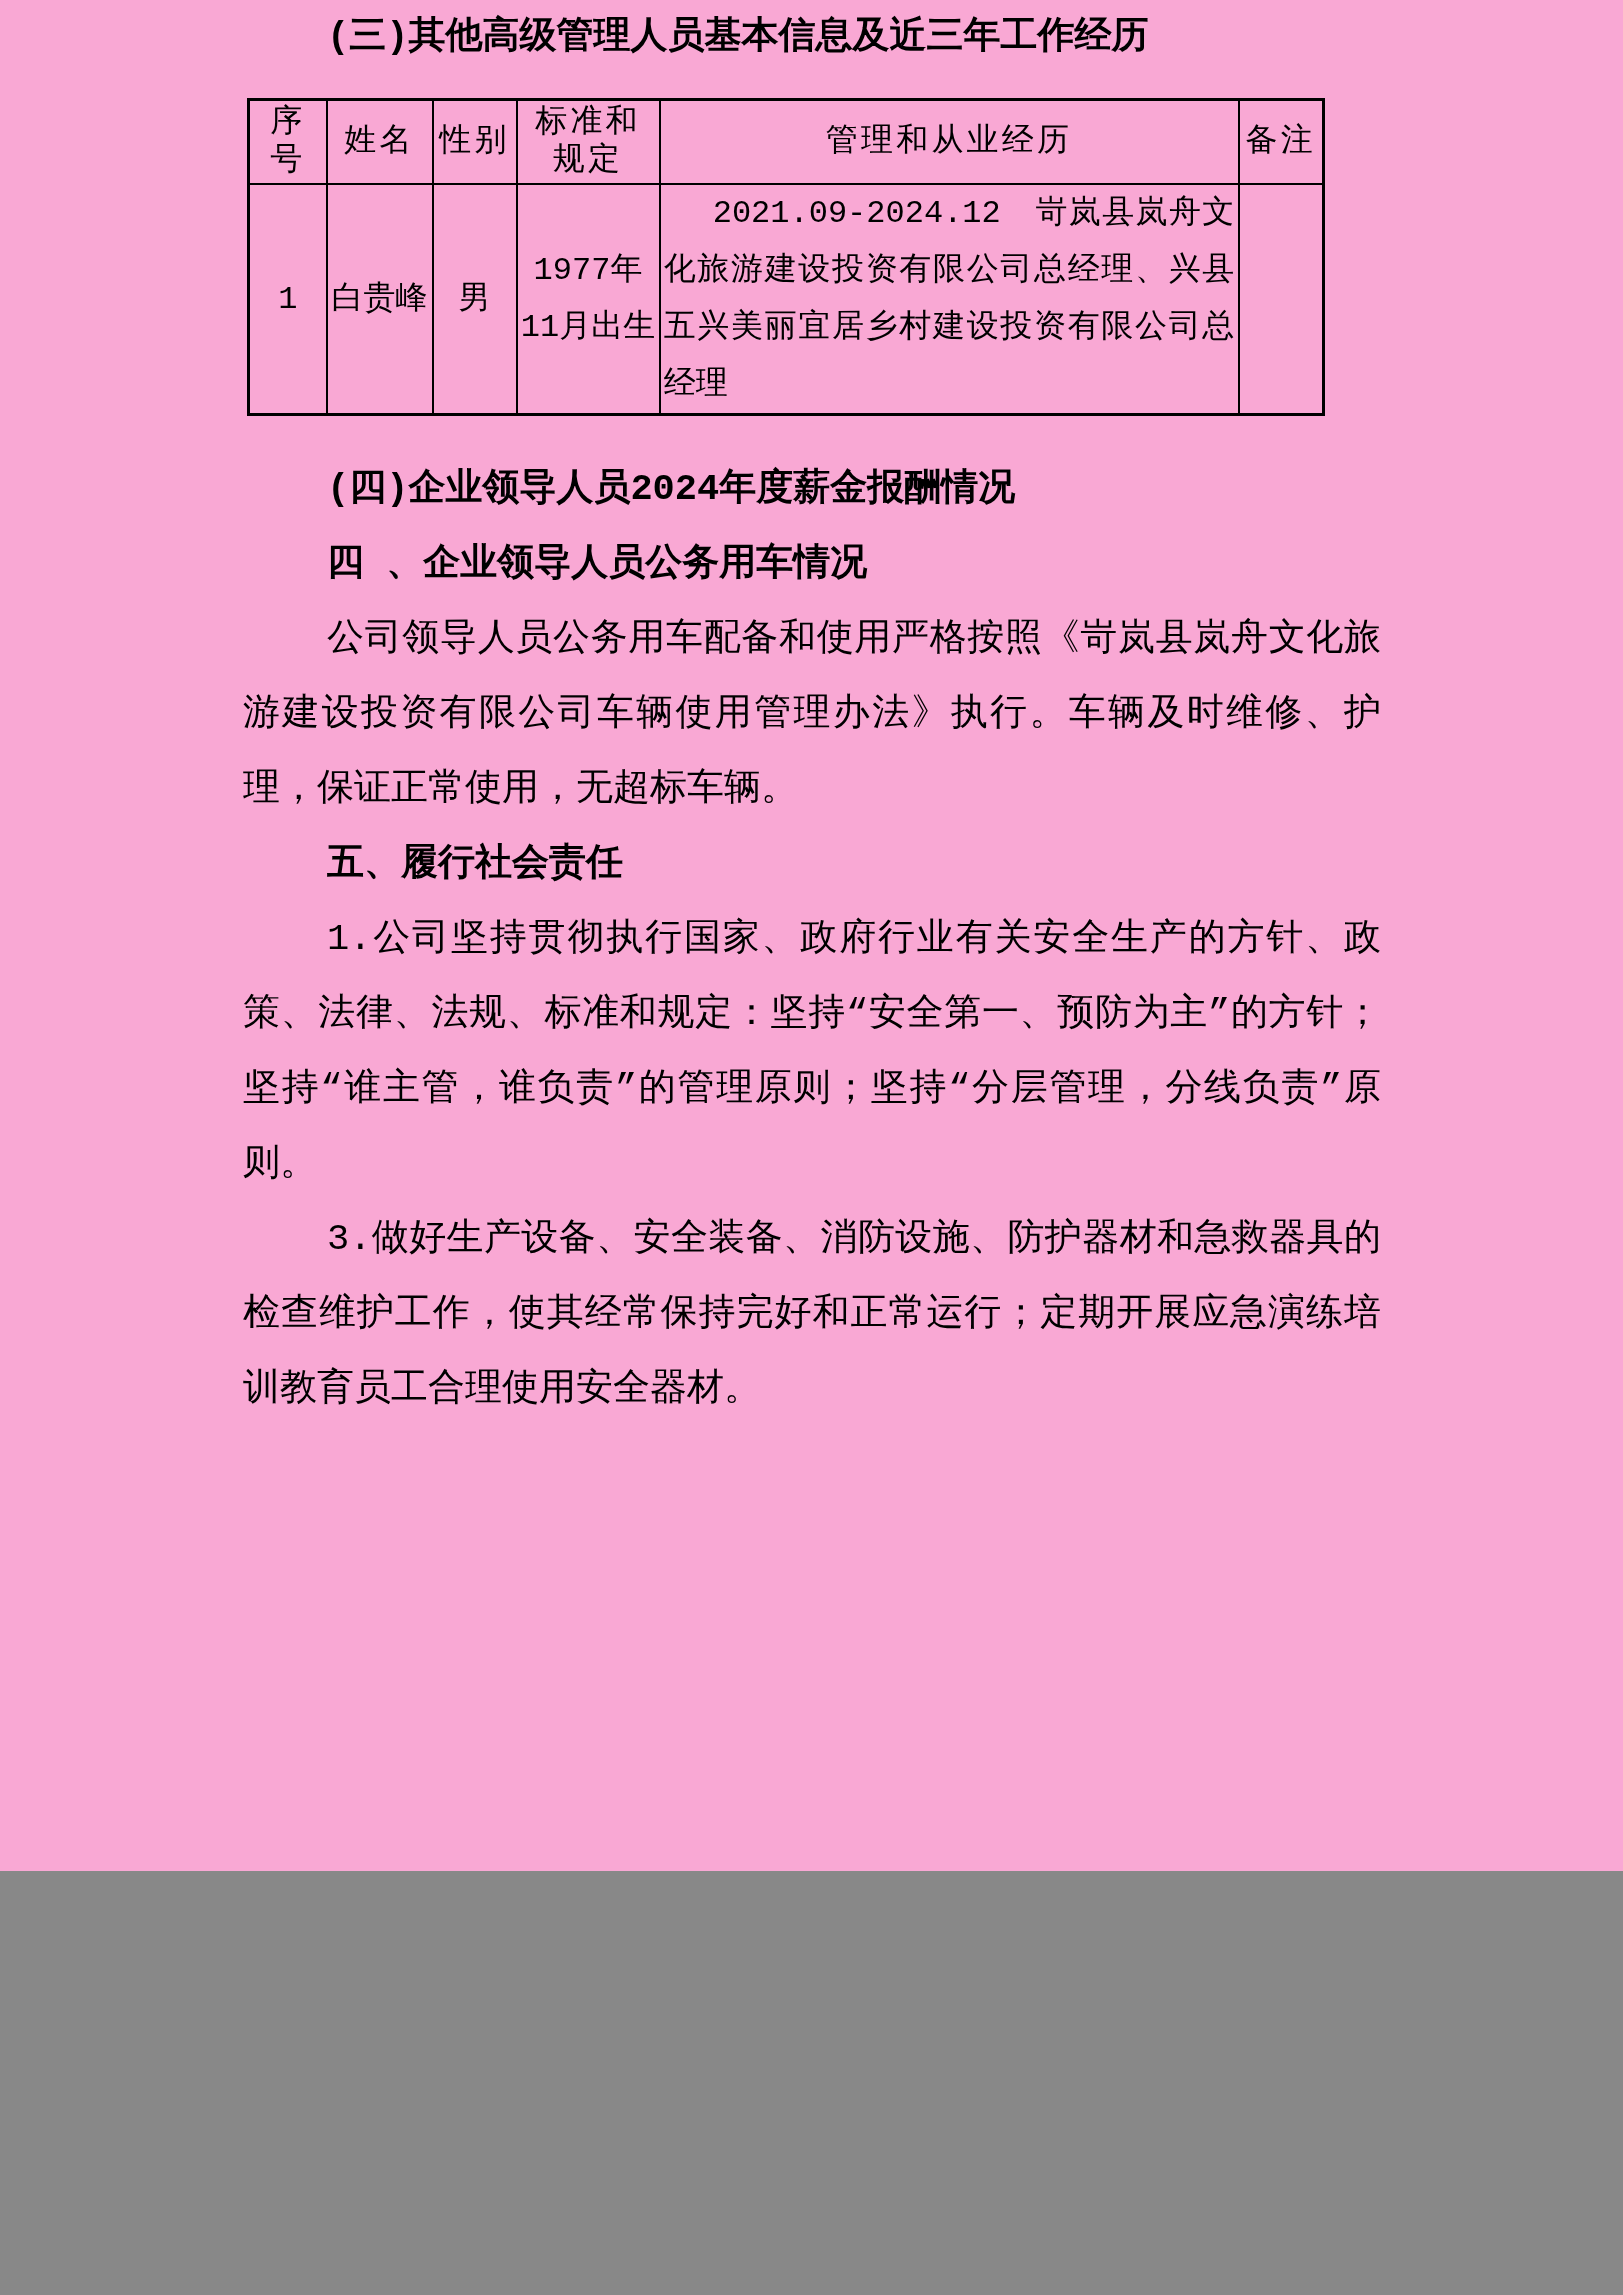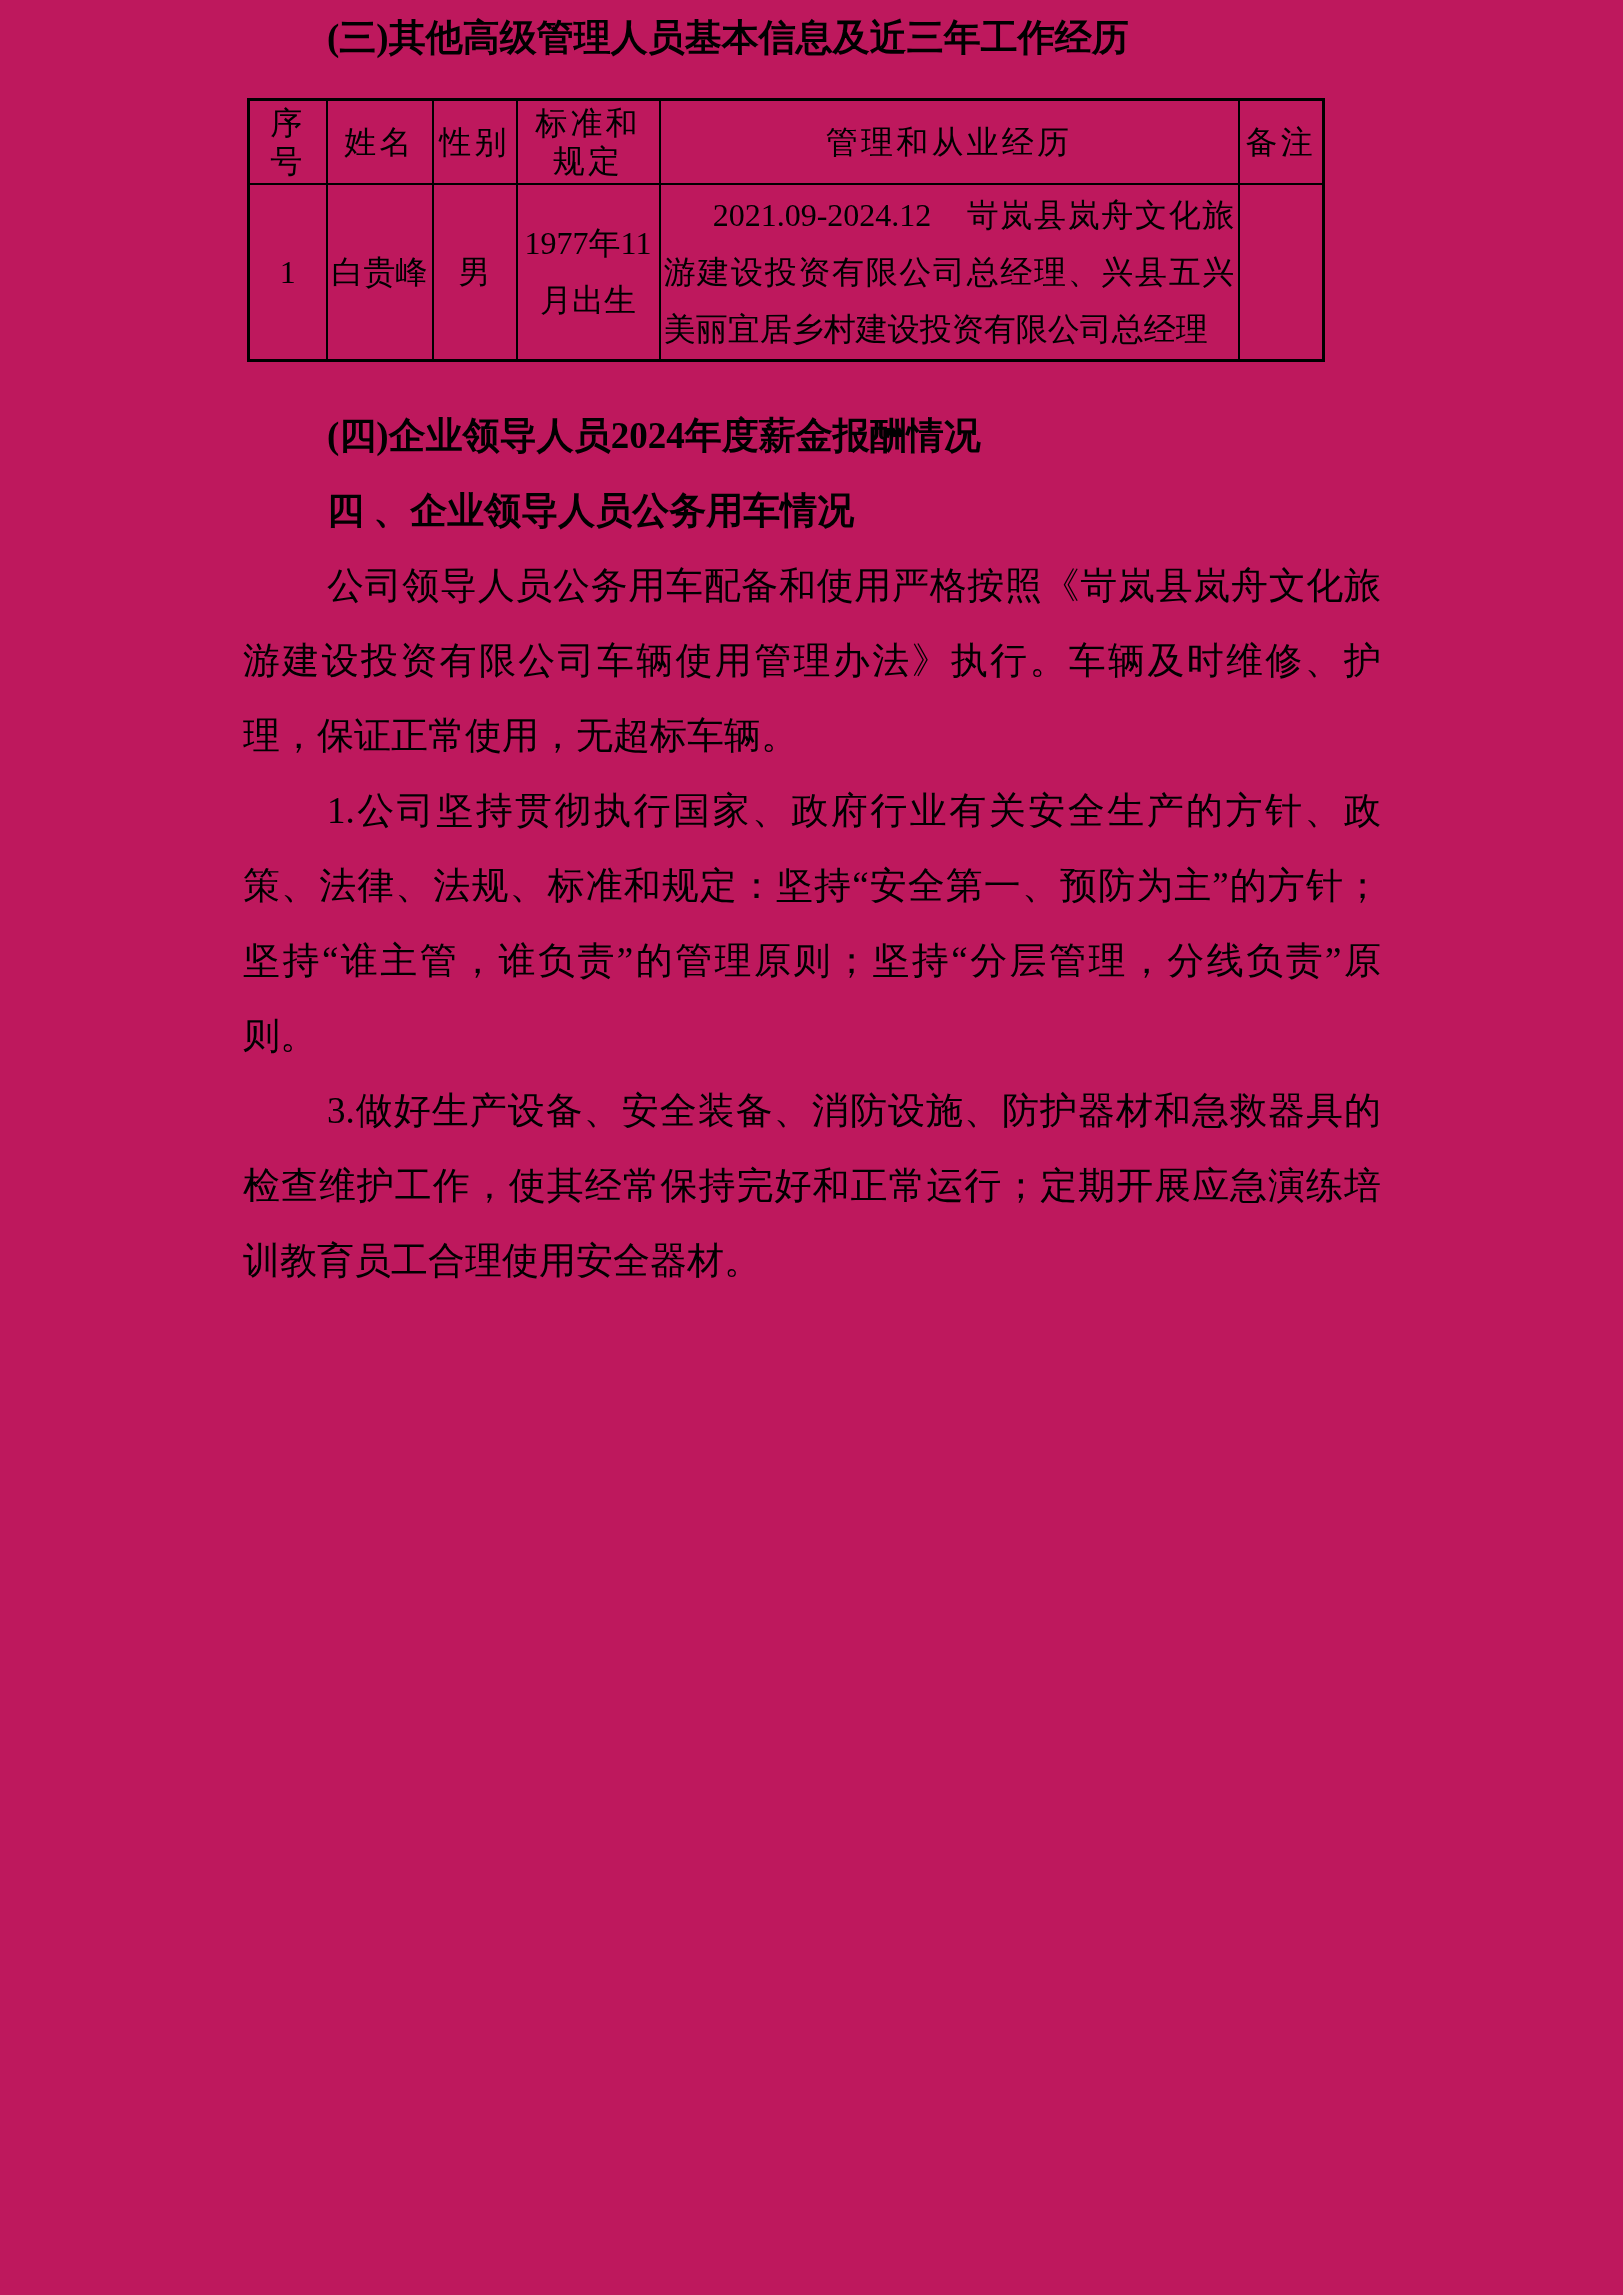--- a/index.html
+++ b/index.html
@@ -1,22 +1,22 @@
 <!DOCTYPE html>
 <html style="font-size:12.7px"><head>
 <meta charset="utf-8">
 <style>
   html, body { margin:0; padding:0; background:#888; }
   .page {
     position:relative;
     width:1623px;
-    height:2295px;
+    height:1871px;
     margin:0 auto;
-    background:#be185d;
-    font-family:Liberation Serif, serif;
+    background:#f9a8d4;
+    font-family:Liberation Mono, monospace;
     color:#000;
     overflow:hidden;
   }
   .content {
     position:absolute;
     left:243px;
     top:0;
     width:1138px;
   }
   .content p, .content h2 {
@@ -102,20 +102,21 @@
       </tbody>
     </table>
 
     <h2 class="after-table">(四)企业领导人员2024年度薪金报酬情况</h2>
 
 
     <h2>四 、企业领导人员公务用车情况</h2>
 
     <p>公司领导人员公务用车配备和使用严格按照《岢岚县岚舟文化旅游建设投资有限公司车辆使用管理办法》执行。车辆及时维修、护理，保证正常使用，无超标车辆。</p>
 
+    <h2>五、履行社会责任</h2>
 
 
     <p>1.公司坚持贯彻执行国家、政府行业有关安全生产的方针、政策、法律、法规、标准和规定：坚持“安全第一、预防为主”的方针；坚持“谁主管，谁负责”的管理原则；坚持“分层管理，分线负责”原则。</p>
 
 
     <p>3.做好生产设备、安全装备、消防设施、防护器材和急救器具的检查维护工作，使其经常保持完好和正常运行；定期开展应急演练培训教育员工合理使用安全器材。</p>
 
   </div>
 </div>
 

